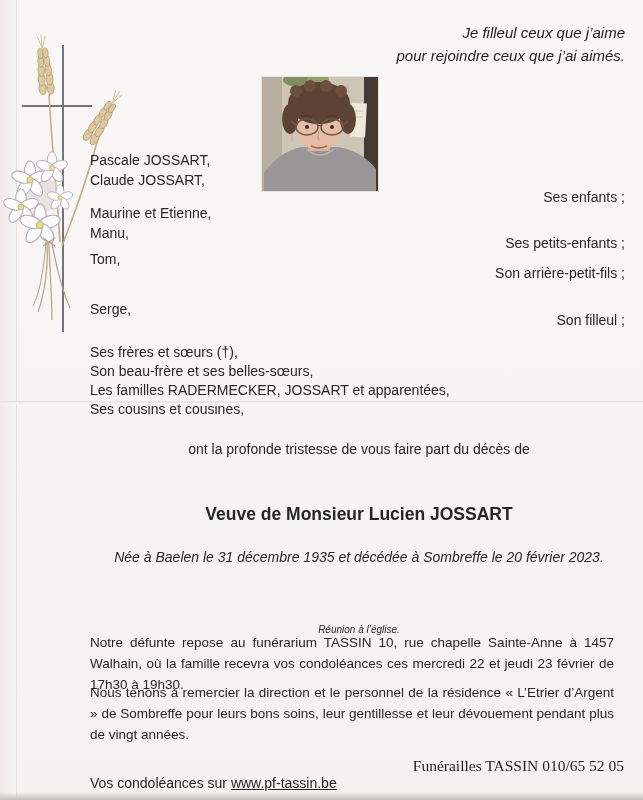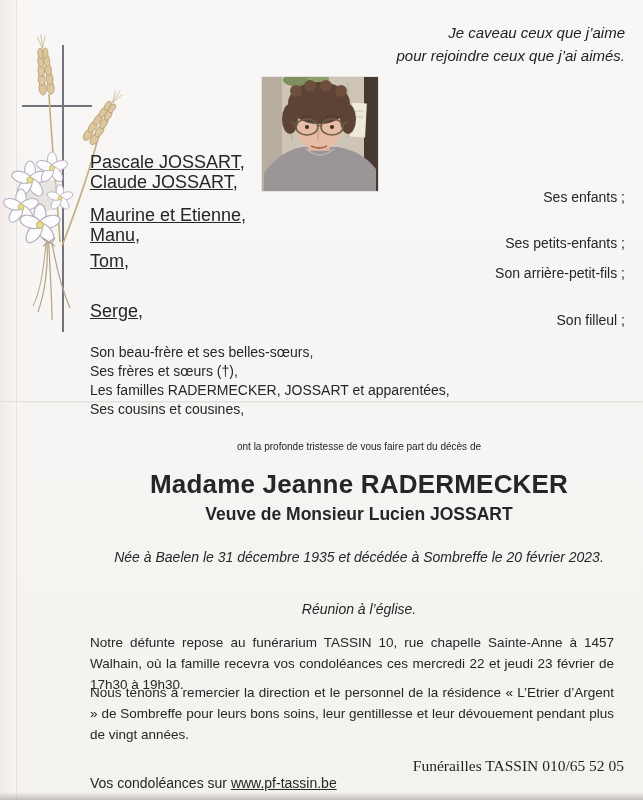--- a/index.html
+++ b/index.html
@@ -21,31 +21,31 @@
   .edge-bottom {
     position:absolute; bottom:0; left:0; width:100%; height:8px;
     background:linear-gradient(180deg, rgba(190,186,182,0), #c2bfbb);
   }
   .quote {
     position:absolute; top:22px; right:18px; text-align:right;
     font-style:italic; font-size:15px; line-height:1.5; color:#1e1e1e;
   }
   .decoration { position:absolute; left:0; top:20px; width:150px; height:330px; }
   .photo { position:absolute; left:262px; top:77px; width:116px; height:114px; box-shadow:0 0 0 1px rgba(0,0,0,0.08); }
-  .nm { position:absolute; left:90px; font-size:18px;text-decoration:underline; }
+  .nm { position:absolute; left:90px; font-size:14px; }
   .nm1{top:152px} .nm2{top:172px} .nm3{top:205px} .nm4{top:225px} .nm5{top:251px} .nm6{top:301px}
   .rr { position:absolute; right:18px; font-size:14px; }
   .rr1{top:189px} .rr2{top:235px} .rr3{top:265px} .rr4{top:312px}
   .mourners { position:absolute; left:90px; top:343px; font-size:14px; line-height:19px; }
   .center-line { position:absolute; left:75px; right:0; text-align:center; }
-  .intro { top:441px; font-size:10px; }
+  .intro { top:441px; font-size:14px; }
   .title { top:469px; font-size:26px; font-weight:bold; letter-spacing:.2px; }
   .subtitle { top:504px; font-size:17.5px; font-weight:bold; }
   .life { top:549px; font-size:14px;font-style:italic; }
-  .meeting { top:601px; font-size:14px; font-style:italic; }
+  .meeting { top:624px; font-size:10px; font-style:italic; }
   .para { position:absolute; left:90px; width:524px; font-size:13.5px; line-height:21px; text-align:justify; }
   .p1{top:552px} .p2{top:632px} .p3{top:682px}
   .bold { font-weight:bold; }
   .condolences { position:absolute; left:90px; top:731px; font-size:14px;margin-top:44px; }
   .condolences .link { text-decoration:underline; cursor:pointer; color:#262626; }
   .funeral-home {
     position:absolute; right:19px; top:757px;
     font-family:"Liberation Serif", serif; font-size:15.5px; color:#1f1f1f;
   }
 </style>
@@ -172,47 +172,46 @@
       <line x1="81" y1="48" x2="86" y2="44"></line>
     </g>
     <circle cx="45" cy="50" r="2" fill="#3a2d24"></circle>
     <circle cx="70" cy="50" r="2" fill="#3a2d24"></circle>
     <path d="M39,40 Q45,38 50,40 M64,40 Q70,38 76,40" stroke="#4e3c2f" stroke-width="1.4" fill="none"></path>
     <path d="M57,54 Q55,61 57,63" stroke="#c79a80" stroke-width="1.2" fill="none"></path>
     <path d="M49,69 Q57,73 65,69" stroke="#a56a58" stroke-width="1.8" fill="none"></path>
   </svg>
 
   <div class="quote">
-    <div>Je caveau ceux que j’aime</div>
+    <div>Je filleul ceux que j’aime</div>
     <div>pour rejoindre ceux que j’ai aimés.</div>
   </div>
 
   <div class="nm nm1">Pascale JOSSART,</div>
   <div class="nm nm2">Claude JOSSART,</div>
   <div class="nm nm3">Maurine et Etienne,</div>
   <div class="nm nm4">Manu,</div>
   <div class="nm nm5">Tom,</div>
   <div class="nm nm6">Serge,</div>
 
   <div class="rr rr1">Ses enfants ;</div>
   <div class="rr rr2">Ses petits-enfants ;</div>
   <div class="rr rr3">Son arrière-petit-fils ;</div>
   <div class="rr rr4">Son filleul ;</div>
 
   <div class="mourners">
+    <div>Ses frères et sœurs (†),</div>
     <div>Son beau-frère et ses belles-sœurs,</div>
-    <div>Ses frères et sœurs (†),</div>
     <div>Les familles RADERMECKER, JOSSART et apparentées,</div>
     <div>Ses cousins et cousines,</div>
   </div>
 
   <div class="fold-line"></div>
 
   <div class="center-line intro">ont la profonde tristesse de vous faire part du décès de</div>
-  <div class="center-line title">Madame Jeanne RADERMECKER</div>
   <div class="center-line subtitle">Veuve de Monsieur Lucien JOSSART</div>
   <div class="center-line life">Née à Baelen le 31 décembre 1935 et décédée à Sombreffe le 20 février 2023.</div>
 
 
   <div class="center-line meeting">Réunion à l’église.</div>
 
   <div class="para p2">Notre défunte repose au funérarium TASSIN 10, rue chapelle Sainte-Anne à 1457 Walhain, où la famille recevra vos condoléances ces mercredi 22 et jeudi 23 février de 17h30 à 19h30.</div>
 
   <div class="para p3">Nous tenons à remercier la direction et le personnel de la résidence « L’Etrier d’Argent » de Sombreffe pour leurs bons soins, leur gentillesse et leur dévouement pendant plus de vingt années.</div>
 

